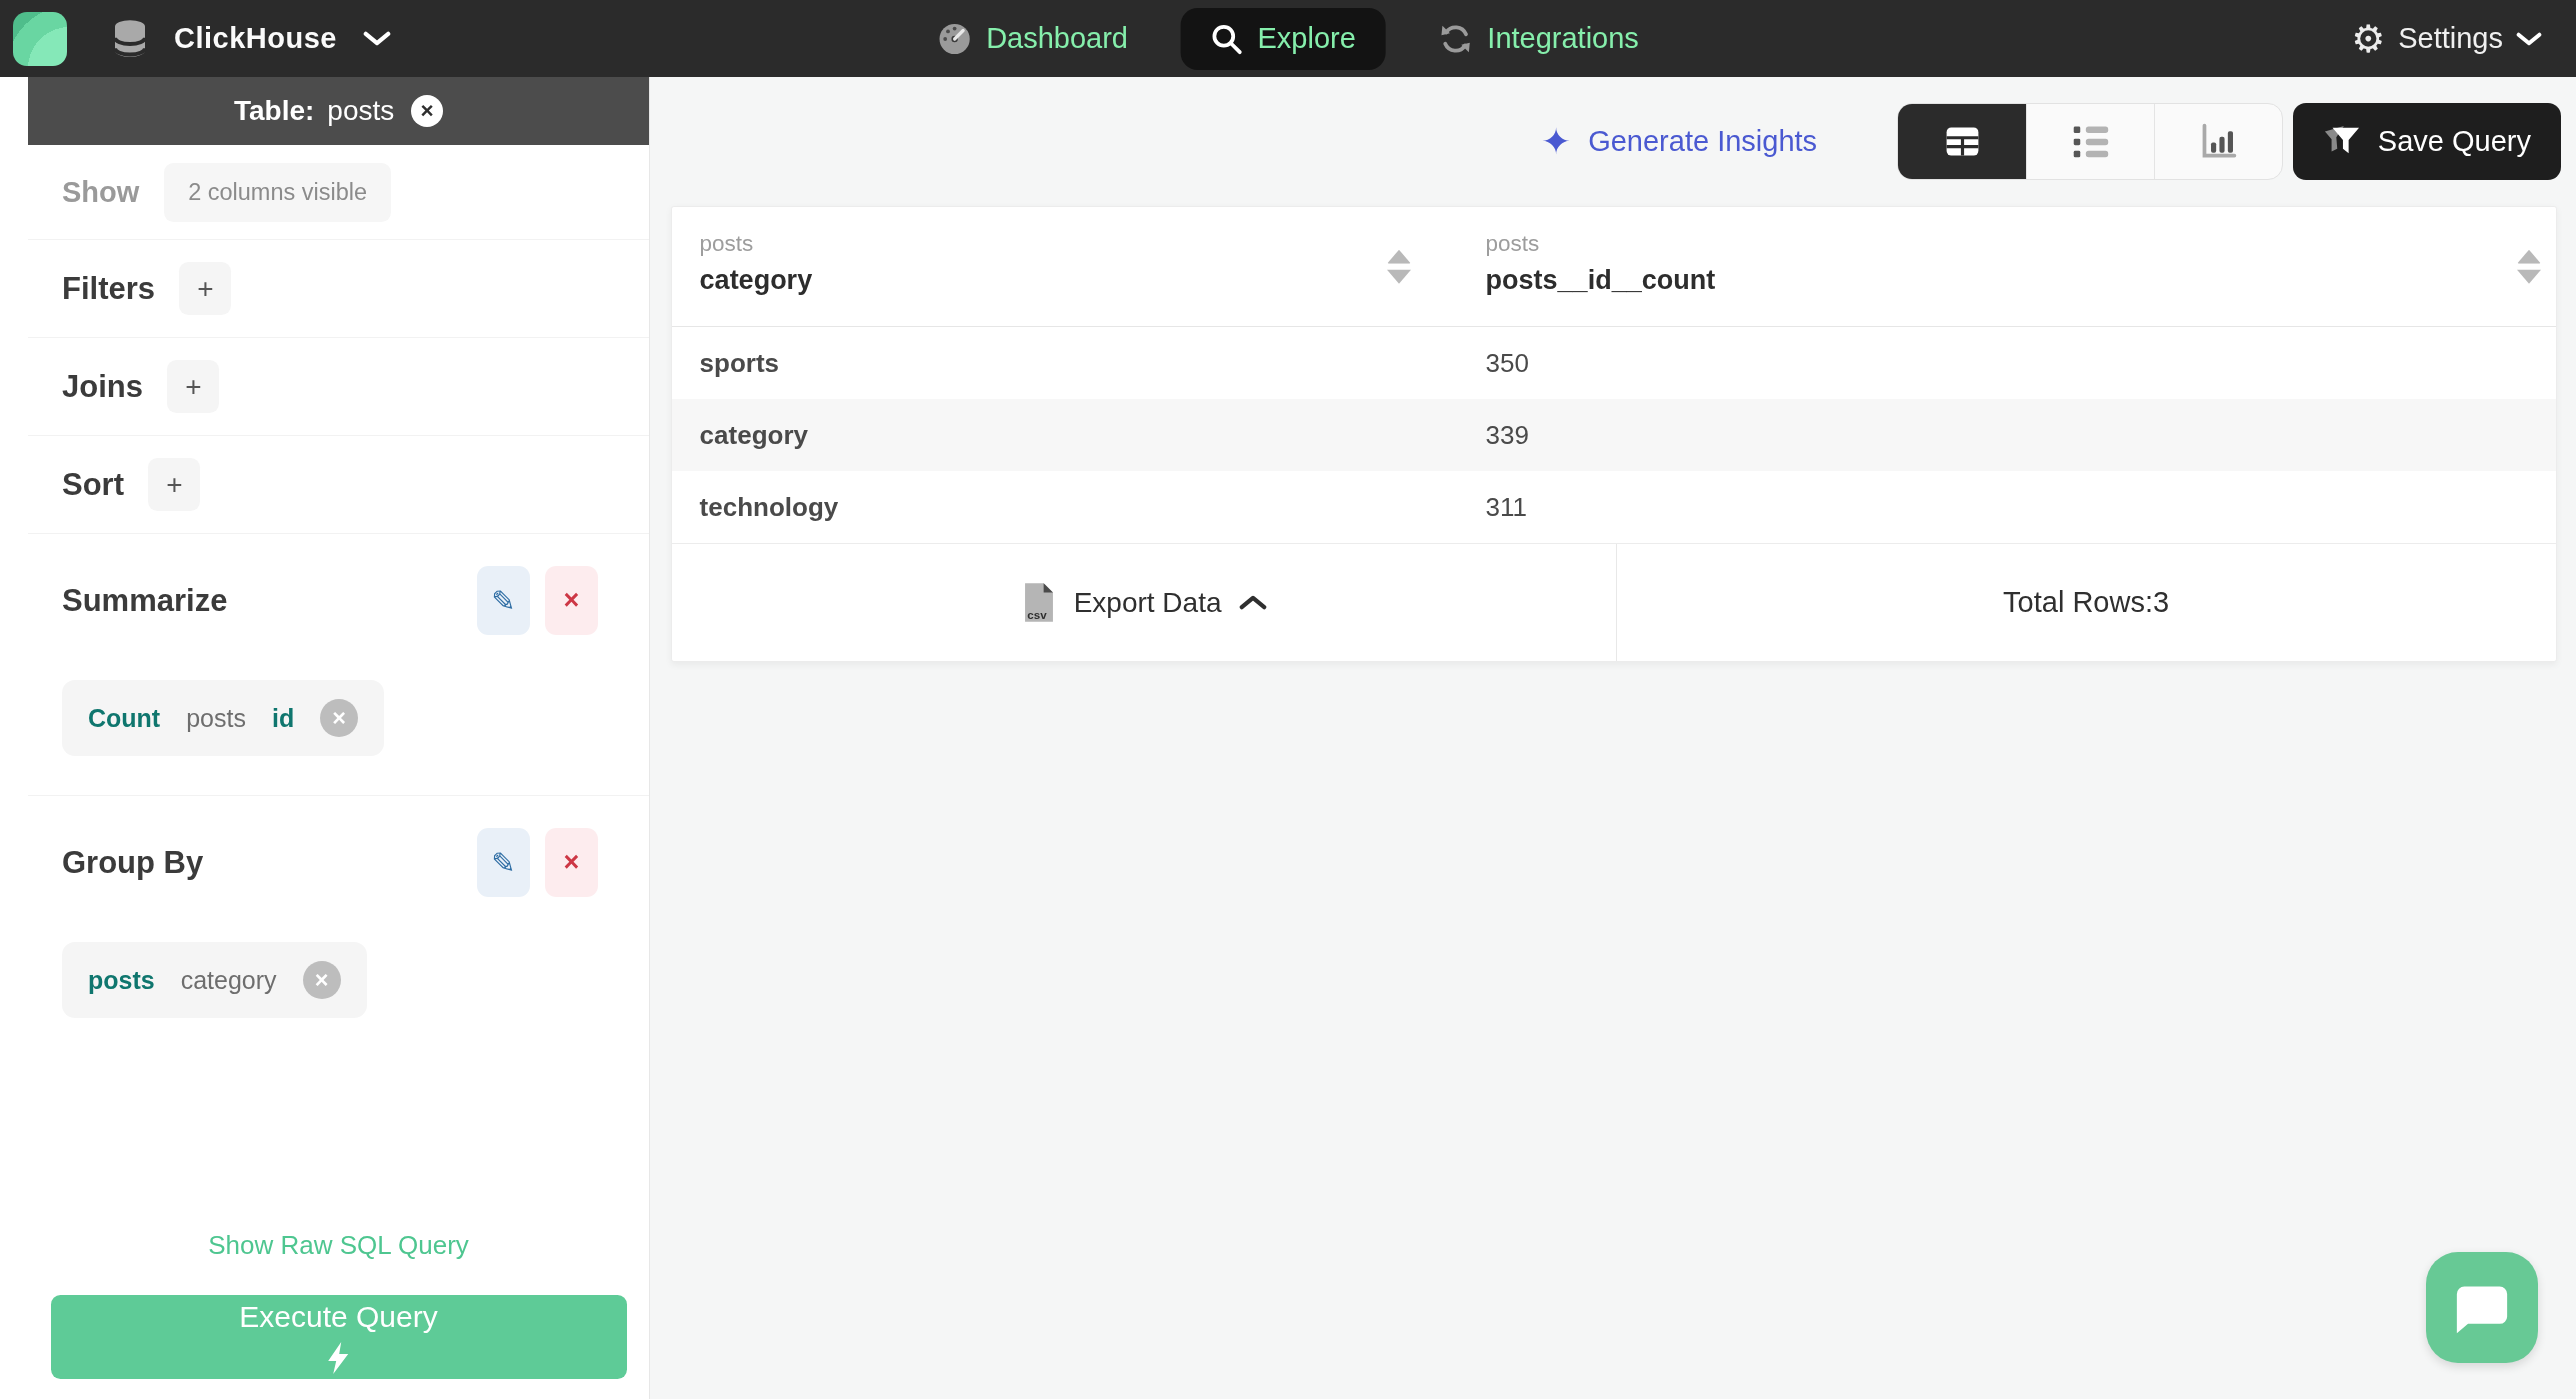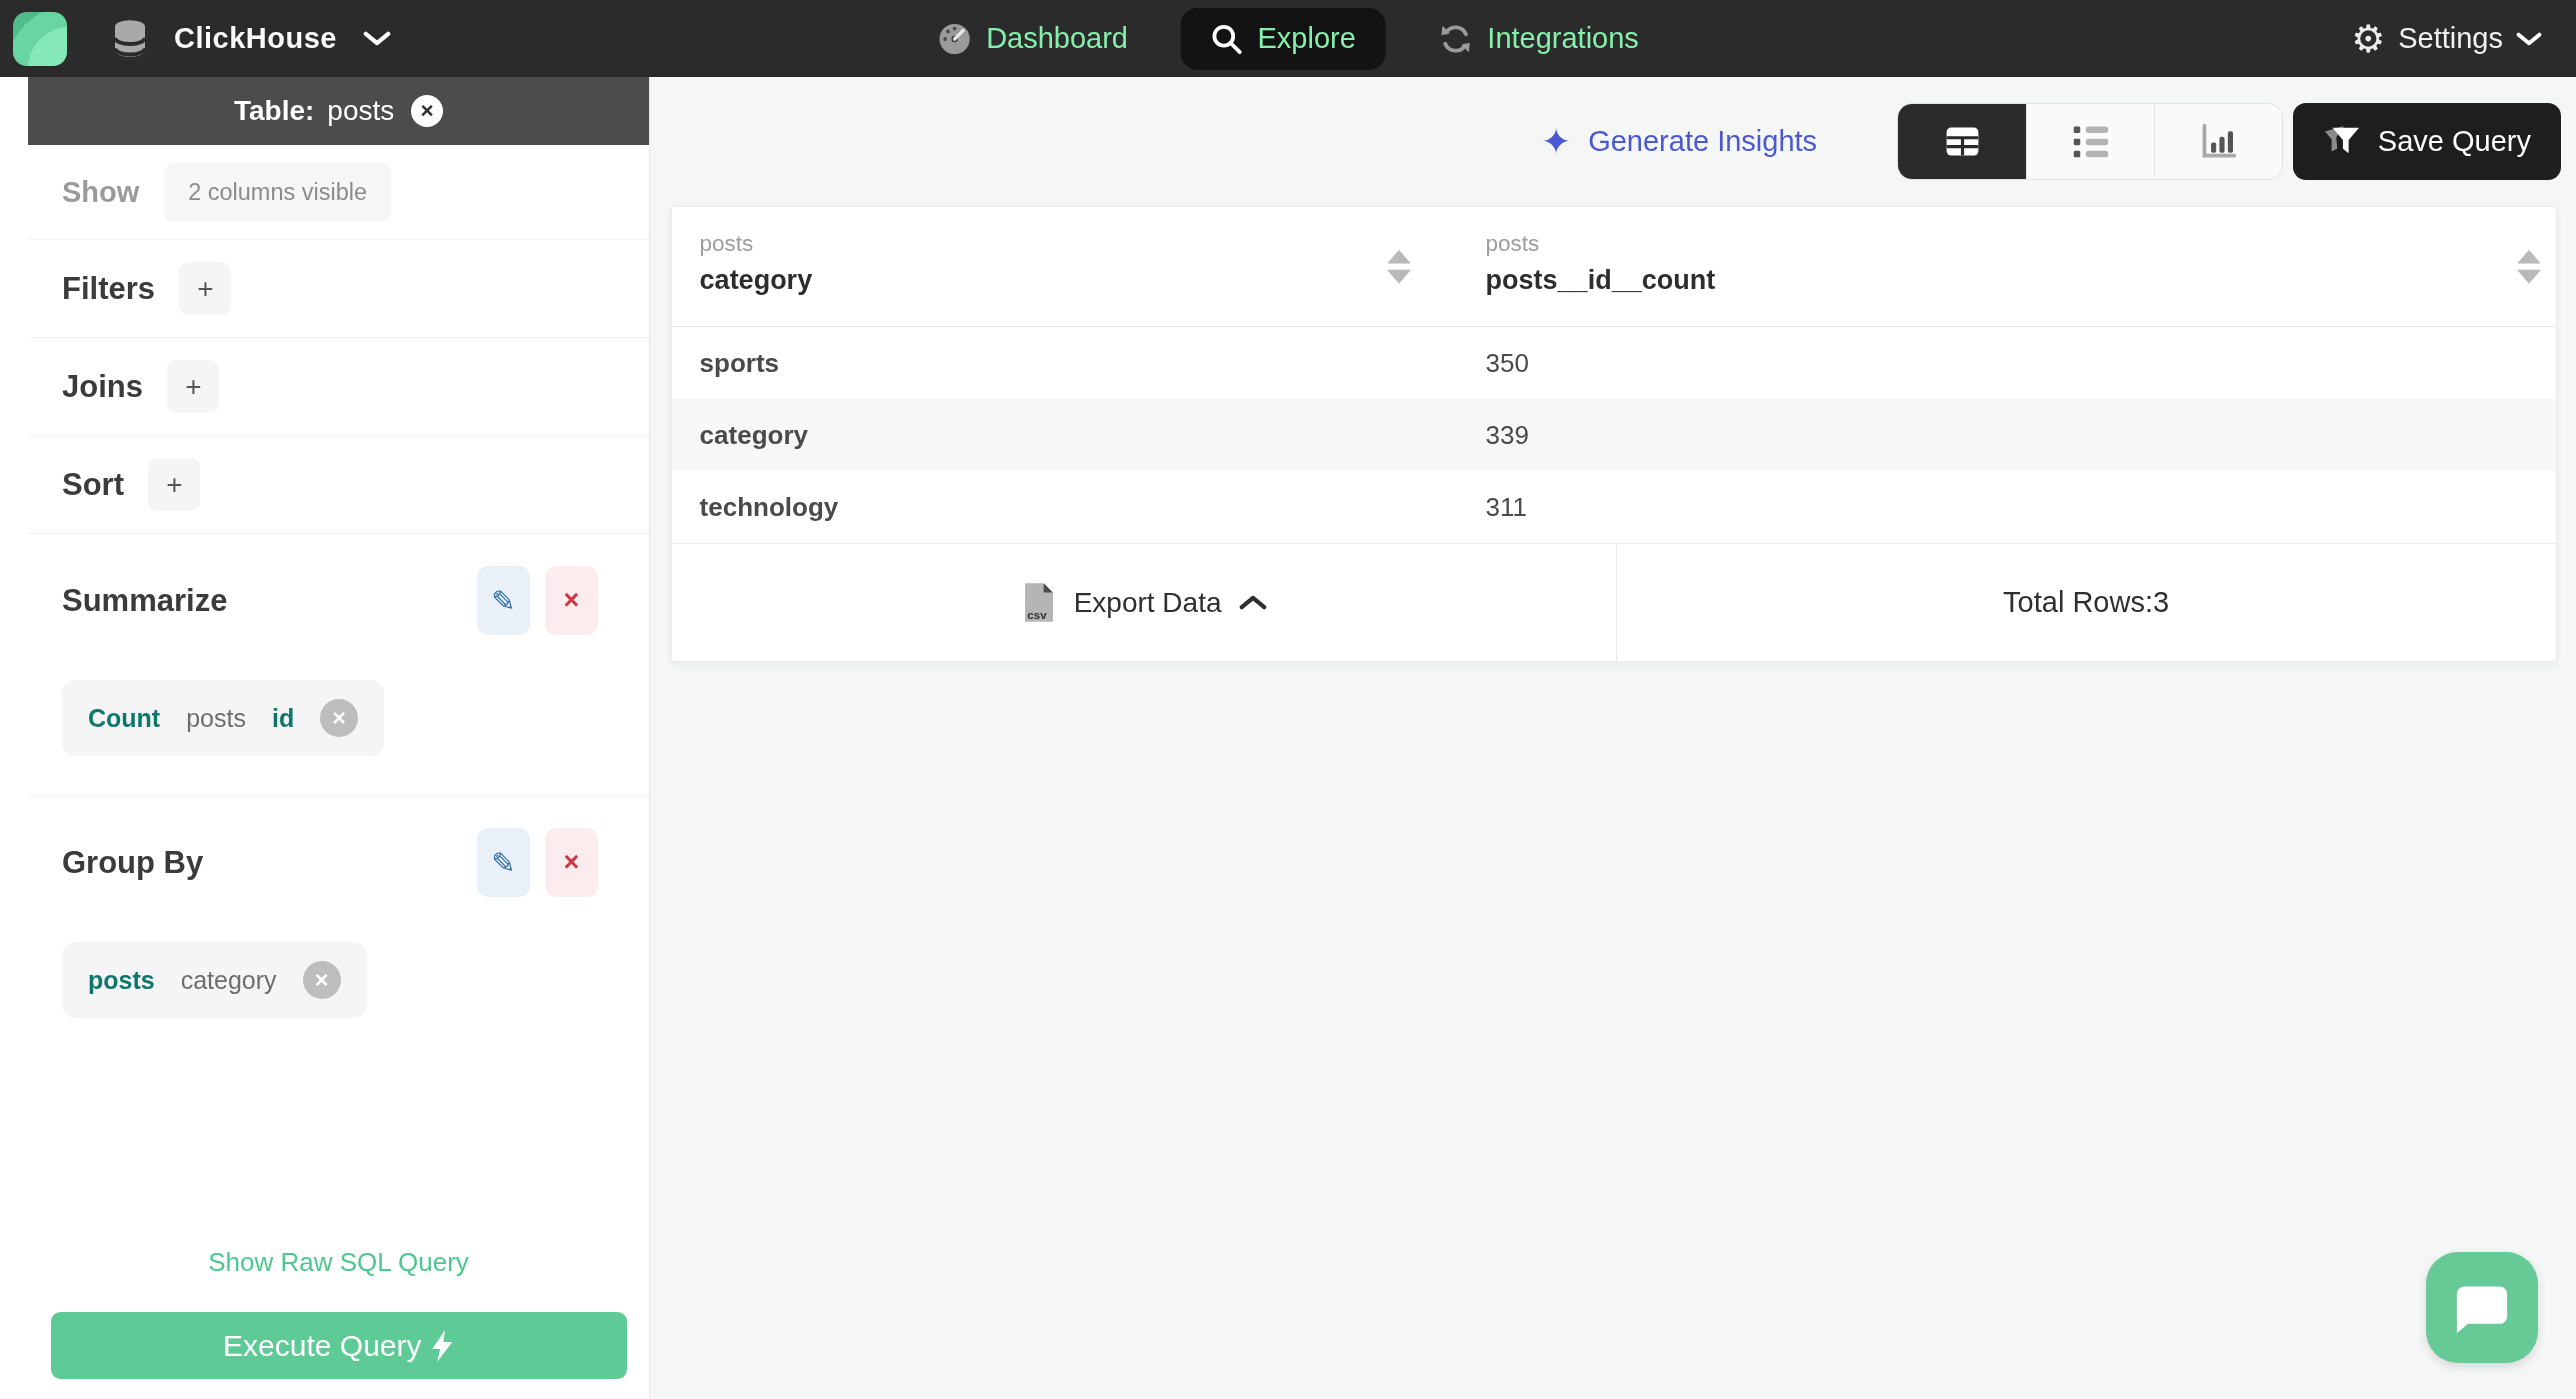--- a/index.html
+++ b/index.html
@@ -52,23 +52,23 @@
   .chip { margin-top:45px; display:inline-flex; align-items:center; gap:26px;
     background:#f5f5f5; border-radius:13px; padding:19px 26px; font-size:25px; }
   .chip .b { font-weight:700; color:#0f766e; }
   .chip .n { color:#6e6e6e; }
   .chip-x { width:38px; height:38px; border-radius:50%; background:#bdbdbd; color:#fff;
     font-size:23.5px; font-weight:700; display:flex; align-items:center; justify-content:center;
     cursor:pointer; }
   .sidebar-bottom { margin-top:auto; padding:0 22.5px 20.6px; display:flex;
     flex-direction:column; align-items:center; }
   .raw-sql { color:#4ec690; font-size:26px; margin-bottom:34px; cursor:pointer; }
-  .execute-btn { width:100%; height:67px; background:#5ecb97; border:none; border-radius:9.4px;
+  .execute-btn { width:100%; height:84px; background:#5ecb97; border:none; border-radius:9.4px;
     color:#fff; font-size:30px; display:flex; align-items:center; justify-content:center;
-    gap:8px; cursor:pointer; }
+    gap:8px; cursor:pointer;flex-direction:column; }
 
   
   .main { position:absolute; top:77px; left:650px; width:1926px; height:1323px; background:#f5f6f6; }
   .gen-insights { position:absolute; left:891px; top:26px; height:77px; display:flex;
     align-items:center; gap:17px; color:#4a59d1; font-size:29px; cursor:pointer; }
   .sparkle { font-size:36px; line-height:1; }
   .view-toggles { position:absolute; left:1247px; top:26px; height:77px; display:flex;
     border:1.9px solid #e2e2e2; border-radius:15px; background:#fafafa; overflow:hidden; }
   .seg { width:128px; height:100%; display:flex; align-items:center; justify-content:center;
     cursor:pointer; }

